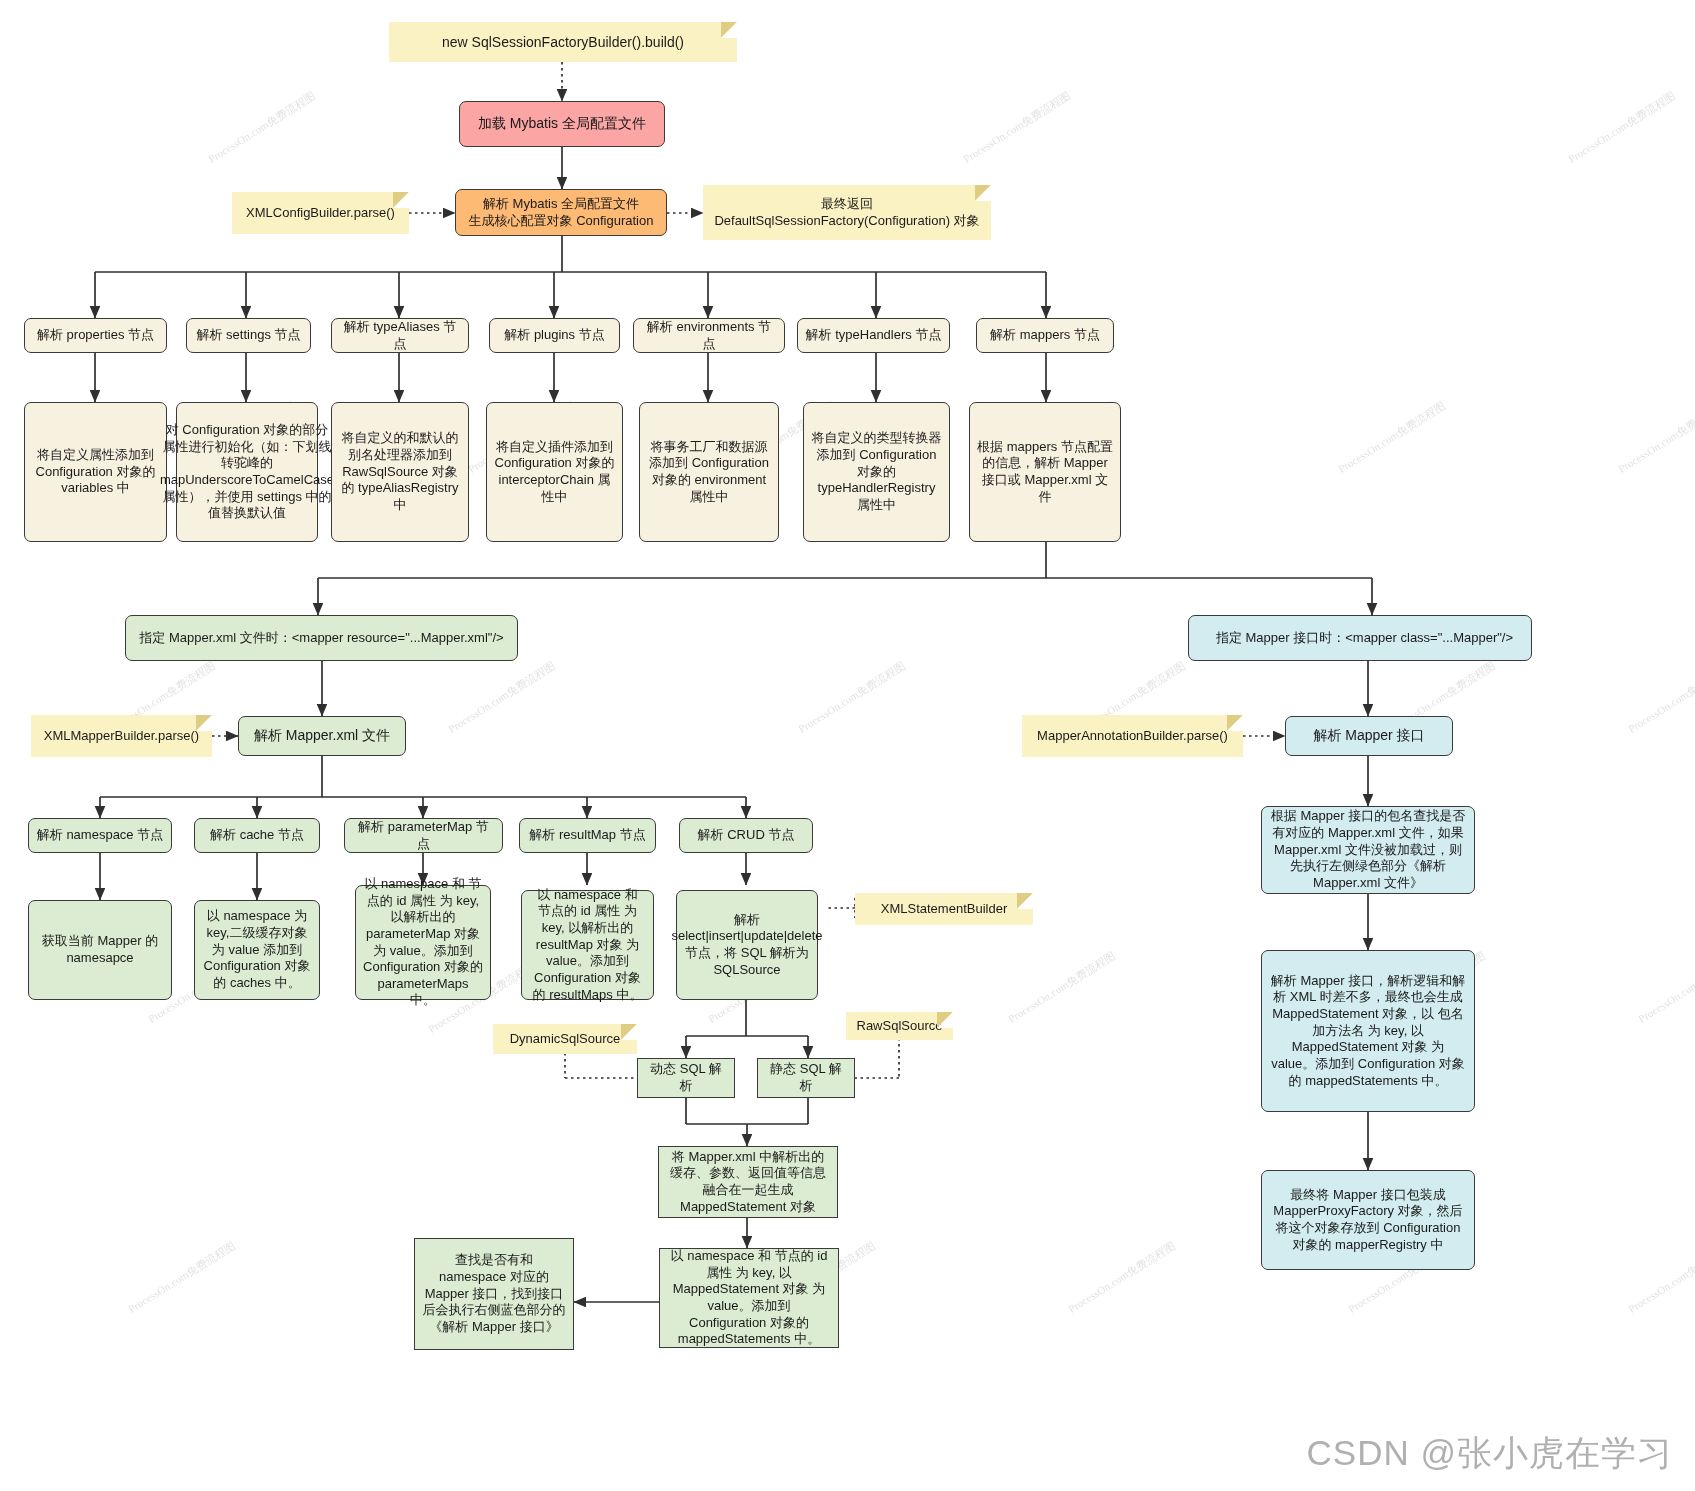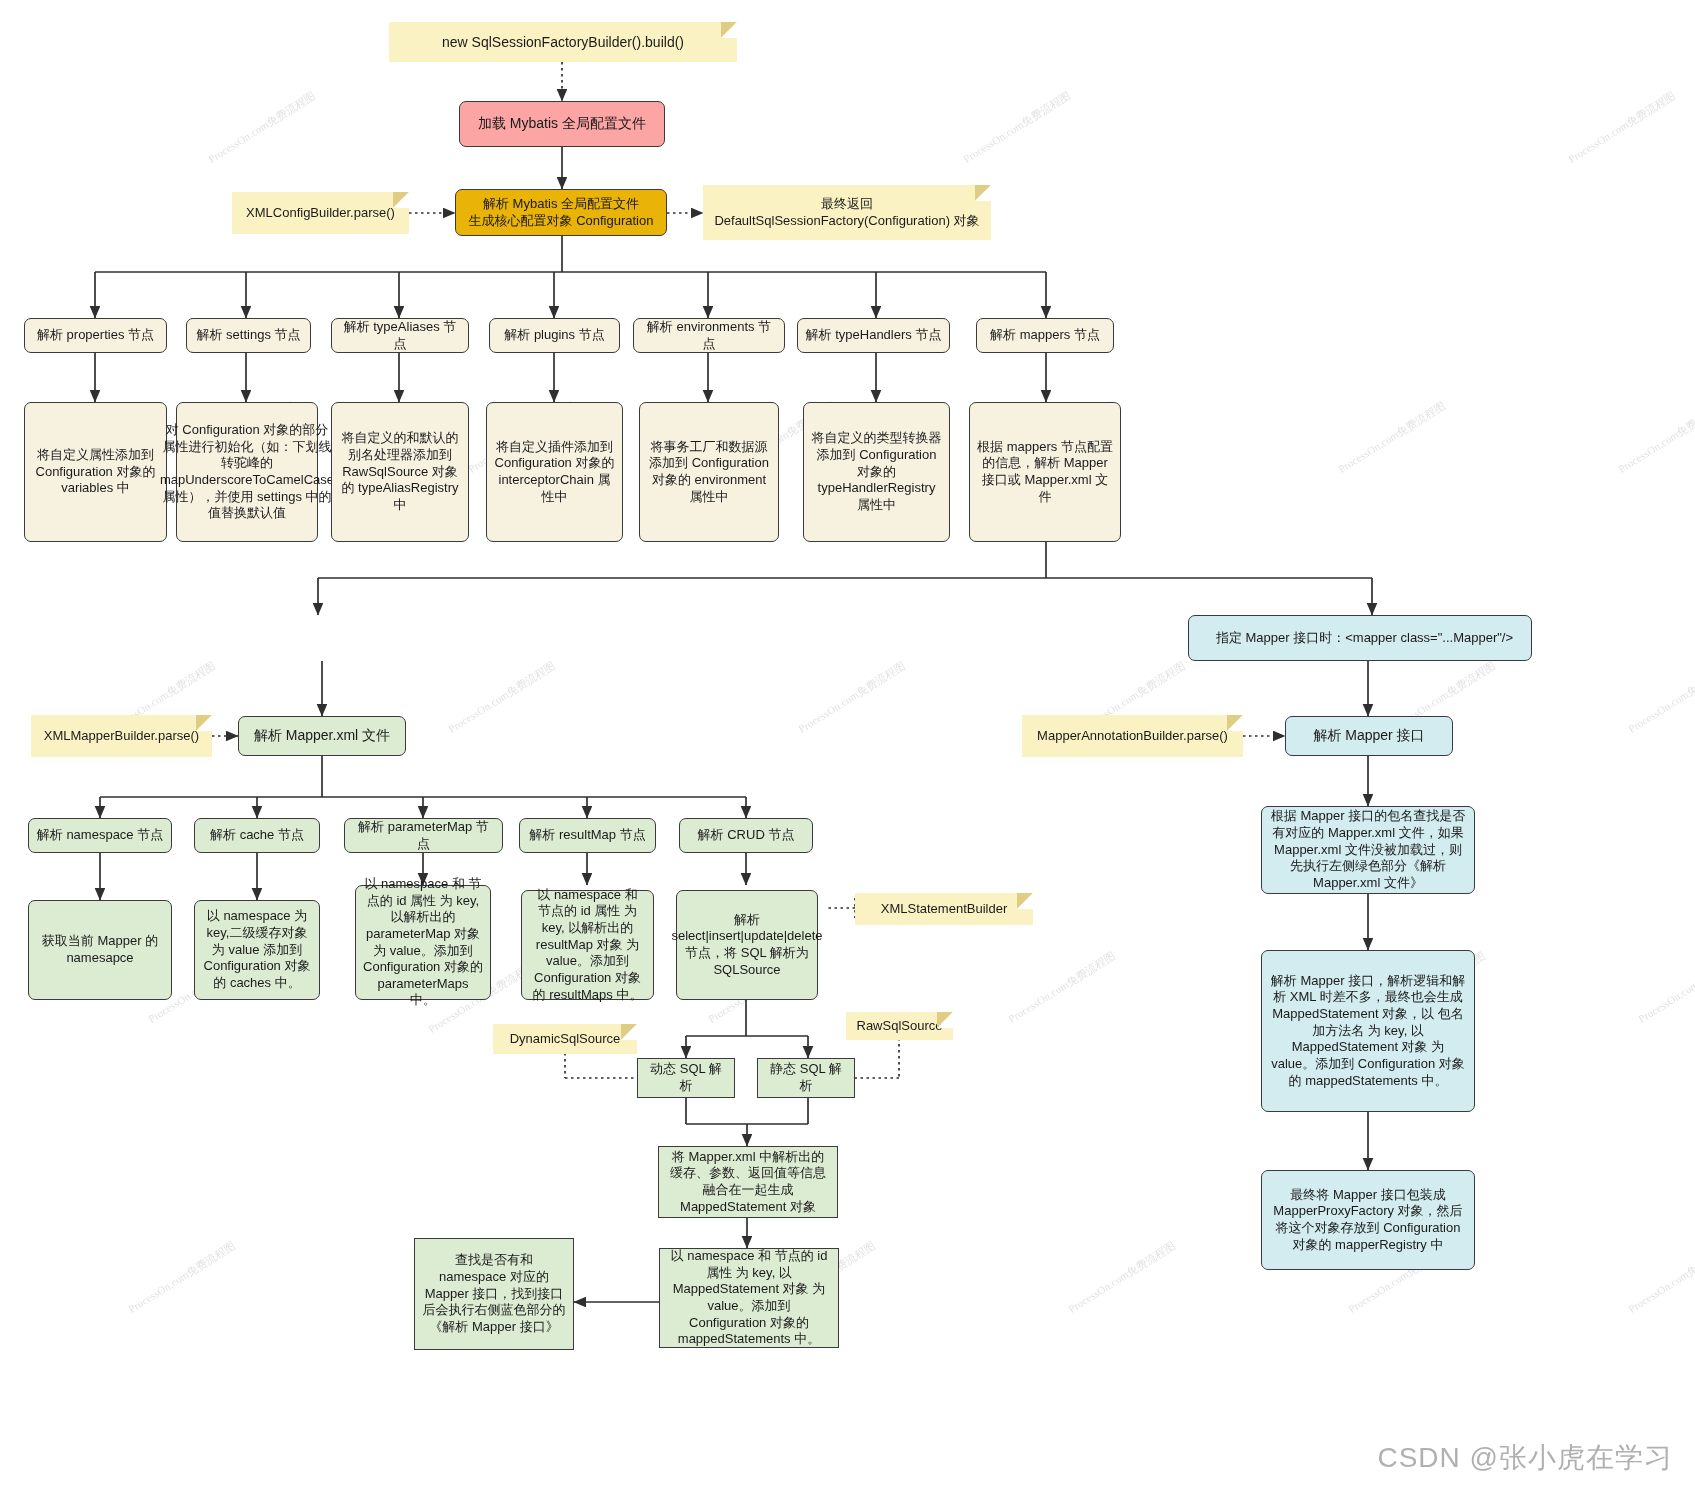--- a/index.html
+++ b/index.html
@@ -30,21 +30,21 @@
     text-align: center;
     border: 1.6px solid #3a3a3a;
     border-radius: 7px;
     padding: 5px 7px;
     line-height: 1.28;
     color: #1a1a1a;
     white-space: pre-line;
   }
   .node.sq { border-radius: 0; }
   .fill-pink   { background: #fca5a5; }
-  .fill-purple { background: #eab308; }
+  .fill-purple { background: #fdba74; }
   .fill-cream  { background: #f7f2e0; }
   .fill-green  { background: #dcecd2; }
   .fill-cyan   { background: #d2ecef; }
 
   
   .note {
     position: absolute;
     z-index: 2;
     background: #fbf2c4;
     border: none;
@@ -89,21 +89,21 @@
     white-space: nowrap;
     font-family: "Liberation Serif", serif;
     pointer-events: none;
   }
   #csdn-credit {
     position: absolute;
     right: 22px;
     bottom: 14px;
     z-index: 5;
     color: #b0b0b0;
-    font-size: 28px;
+    font-size: 35px;
     letter-spacing: 1px;
     white-space: nowrap;
   }
 </style>
 </head>
 <body>
 
 <div id="canvas">
 
   <div class="wm" style="left:200px;  top:120px;">ProcessOn.com免费流程图</div>
@@ -285,20 +285,23 @@
   <div class="node fill-cream fs13" style="left:639px; top:402px; width:140px; height:140px;">
     <span>将事务工厂和数据源添加到 Configuration 对象的 environment 属性中</span>
   </div>
   <div class="node fill-cream fs13" style="left:803px; top:402px; width:147px; height:140px;">
     <span>将自定义的类型转换器添加到 Configuration 对象的 typeHandlerRegistry 属性中</span>
   </div>
   <div class="node fill-cream fs13" style="left:969px; top:402px; width:152px; height:140px;">
     <span>根据 mappers 节点配置的信息，解析 Mapper 接口或 Mapper.xml 文件</span>
   </div>
 
+  <div class="node fill-green fs13" style="left:125px; top:615px; width:393px; height:46px;">
+    <span>指定 Mapper.xml 文件时：&lt;mapper resource="...Mapper.xml"/&gt;</span>
+  </div>
   <div class="node fill-cyan fs13" style="left:1188px; top:615px; width:344px; height:46px;padding-left:16px;">
     <span>指定 Mapper 接口时：&lt;mapper class="...Mapper"/&gt;</span>
   </div>
 
   <div class="note fs13" style="left:31px; top:715px; width:181px; height:42px;">
     <span>XMLMapperBuilder.parse()</span>
   </div>
   <div class="node fill-green fs14" style="left:238px; top:716px; width:168px; height:40px;">
     <span>解析 Mapper.xml 文件</span>
   </div>

